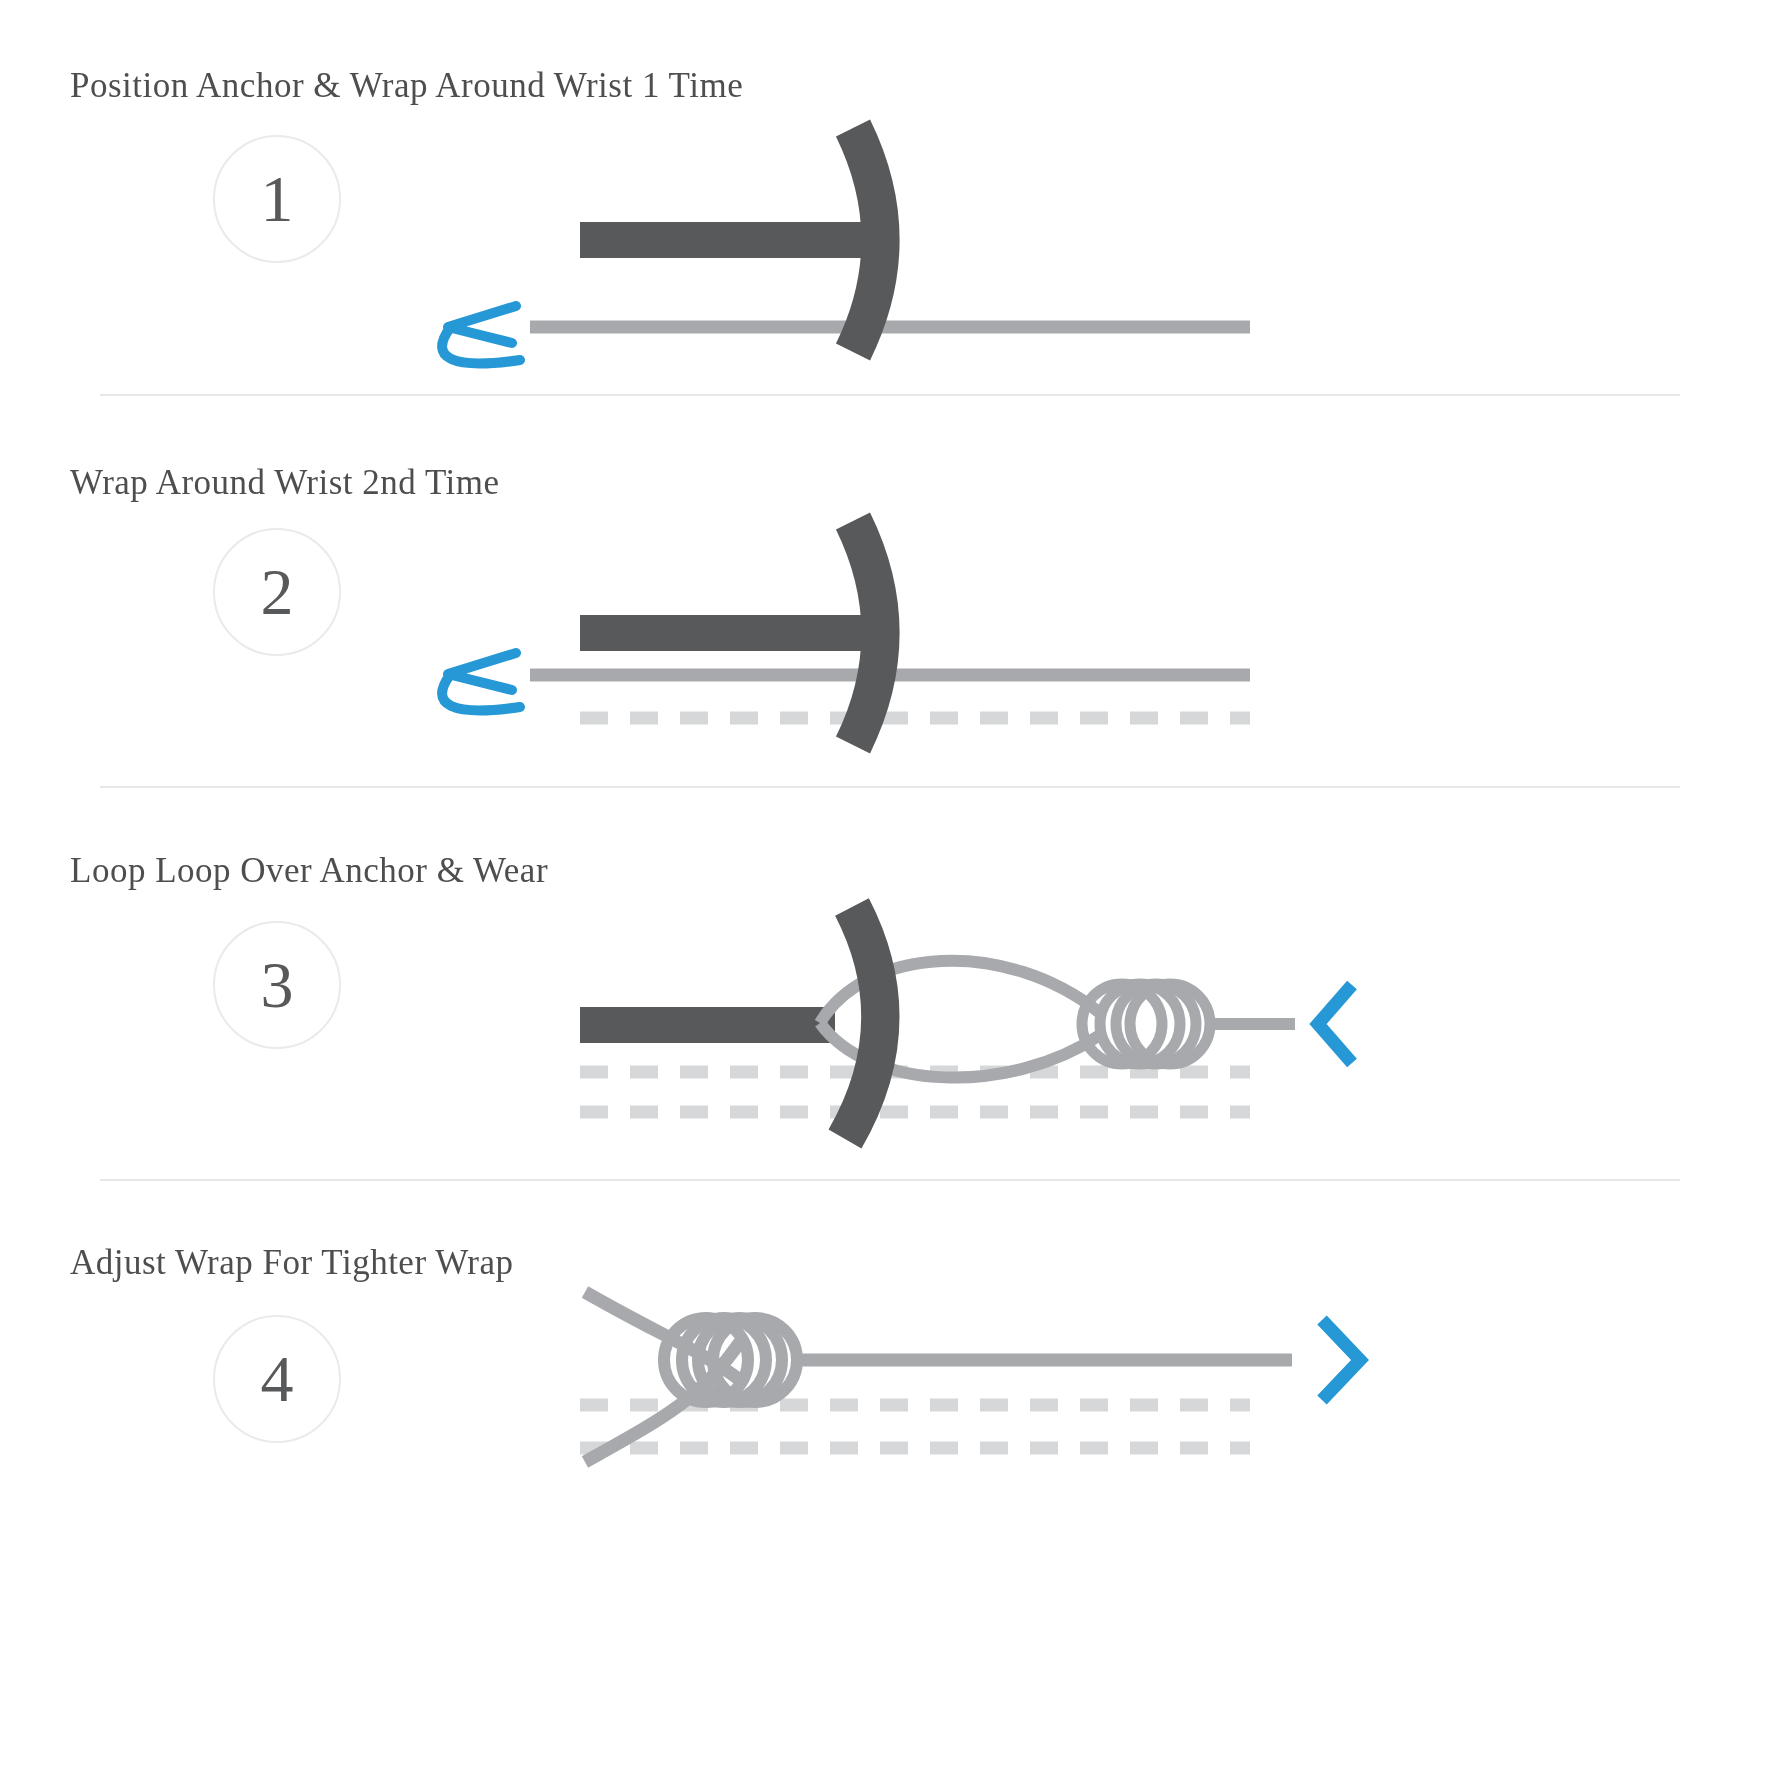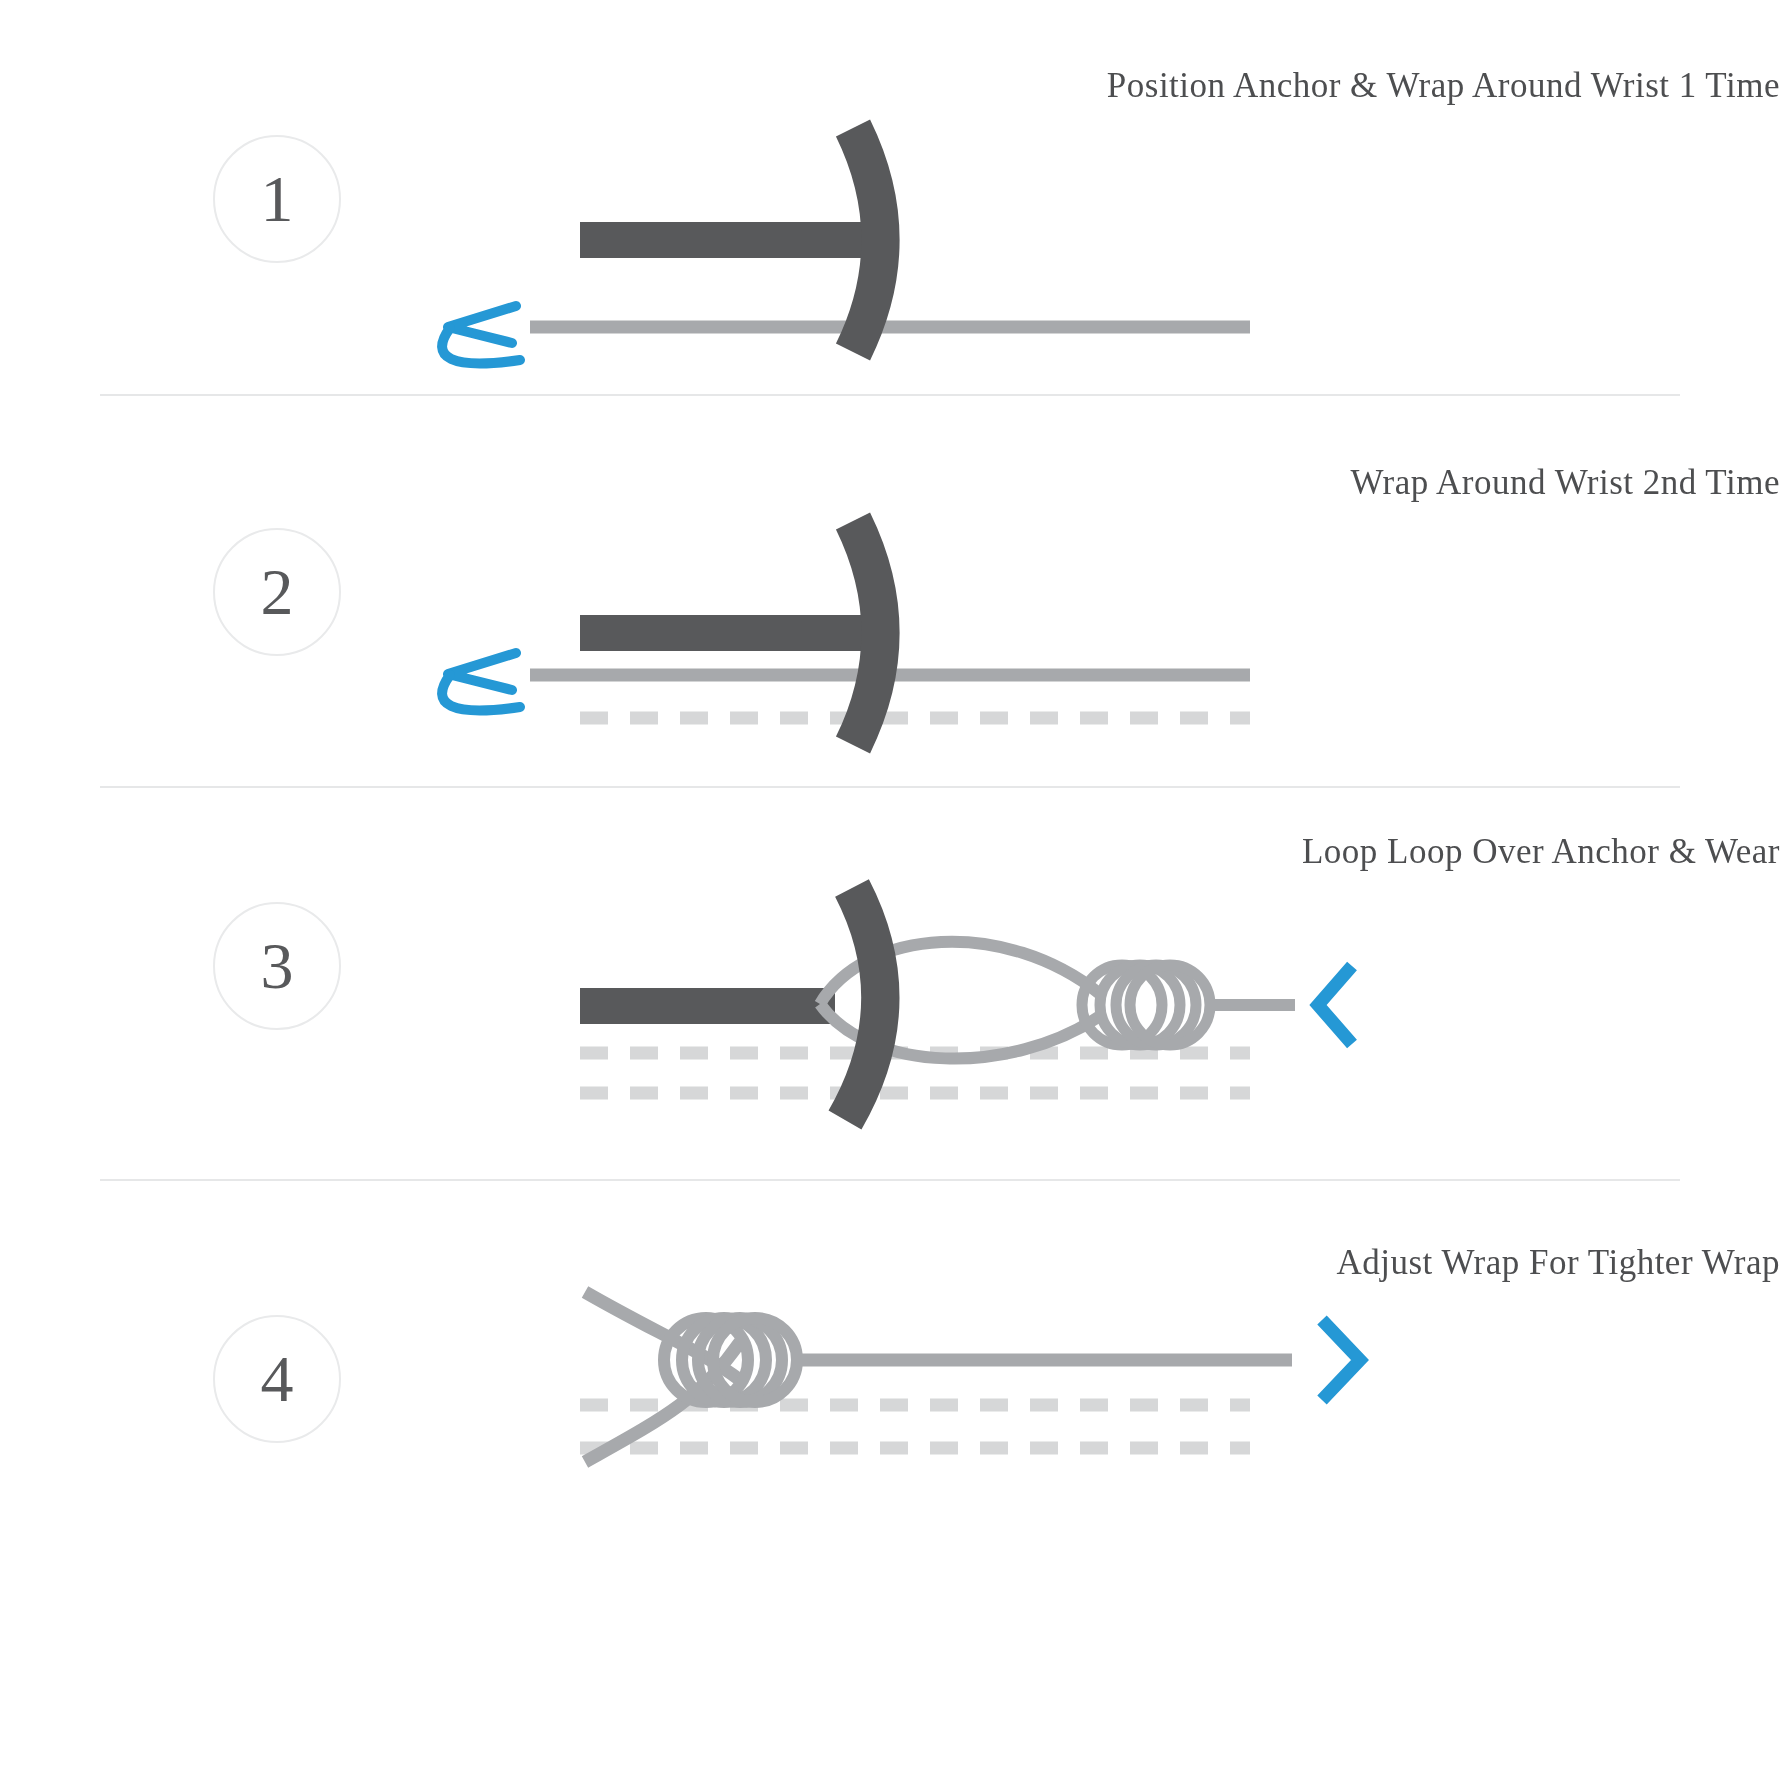--- a/index.html
+++ b/index.html
@@ -9,21 +9,21 @@
   }
   .section{position:absolute;left:0;width:1780px;}
   .divider{position:absolute;left:100px;right:100px;border-top:2px solid var(--divider,#e6e7e8);}
   .step-circle{
     position:absolute;width:124px;height:124px;border-radius:50%;
     border:2px solid var(--circle-border,#e9eaeb);background:#fff;
     display:flex;align-items:center;justify-content:center;
     font-size:66px;color:var(--dark,#58595b);
   }
   .step-title{
-    position:absolute;left:70px;right:0;text-align:right;
+    position:absolute;left:70px;right:0;text-align:left;
     font-size:35px;color:var(--text,#4d4e50);letter-spacing:0.5px;
   }
   .caption{
     position:absolute;left:120px;right:0;text-align:center;
     font-size:35px;color:var(--text,#4d4e50);letter-spacing:0.5px;
   }
   .gfx{position:absolute;left:0;top:0;}
   .dark-stroke{stroke:var(--dark,#58595b);}
   .dark-fill{fill:var(--dark,#58595b);}
   .cord-stroke{stroke:var(--cord,#a7a9ac);}
@@ -66,21 +66,21 @@
       <path class="dark-stroke" d="M853 126 Q 908 238 853 350" fill="none" stroke-width="38"></path>
       <g fill="none" stroke-width="10" stroke-linecap="round" stroke-linejoin="round">
         <path class="accent-stroke" d="M516 258 L448 279 L512 295"></path>
         <path class="accent-stroke" d="M450 280 C 428 310, 452 322, 520 312"></path>
       </g>
     </svg>
   </div>
 
   <div class="divider" style="top:786px;"></div>
 
-  <div class="section" style="top:768px;height:393px;">
+  <div class="section" style="top:787px;height:393px;">
     <div class="step-title" style="top:64px;">Loop Loop Over Anchor &amp; Wear</div>
     <div class="step-circle" style="left:213px;top:134px;">
       <span>3</span>
     </div>
     <svg class="gfx" width="1780" height="393" viewBox="0 0 1780 393">
       <line class="dash-stroke" x1="580" y1="285" x2="1250" y2="285" stroke-width="13" stroke-dasharray="28 22"></line>
       <line class="dash-stroke" x1="580" y1="325" x2="1250" y2="325" stroke-width="13" stroke-dasharray="28 22"></line>
       <rect class="dark-fill" x="580" y="220" width="255" height="36"></rect>
       <g fill="none" stroke-width="12">
         <path class="cord-stroke" d="M820 236 C 865 160, 1005 150, 1100 226"></path>

